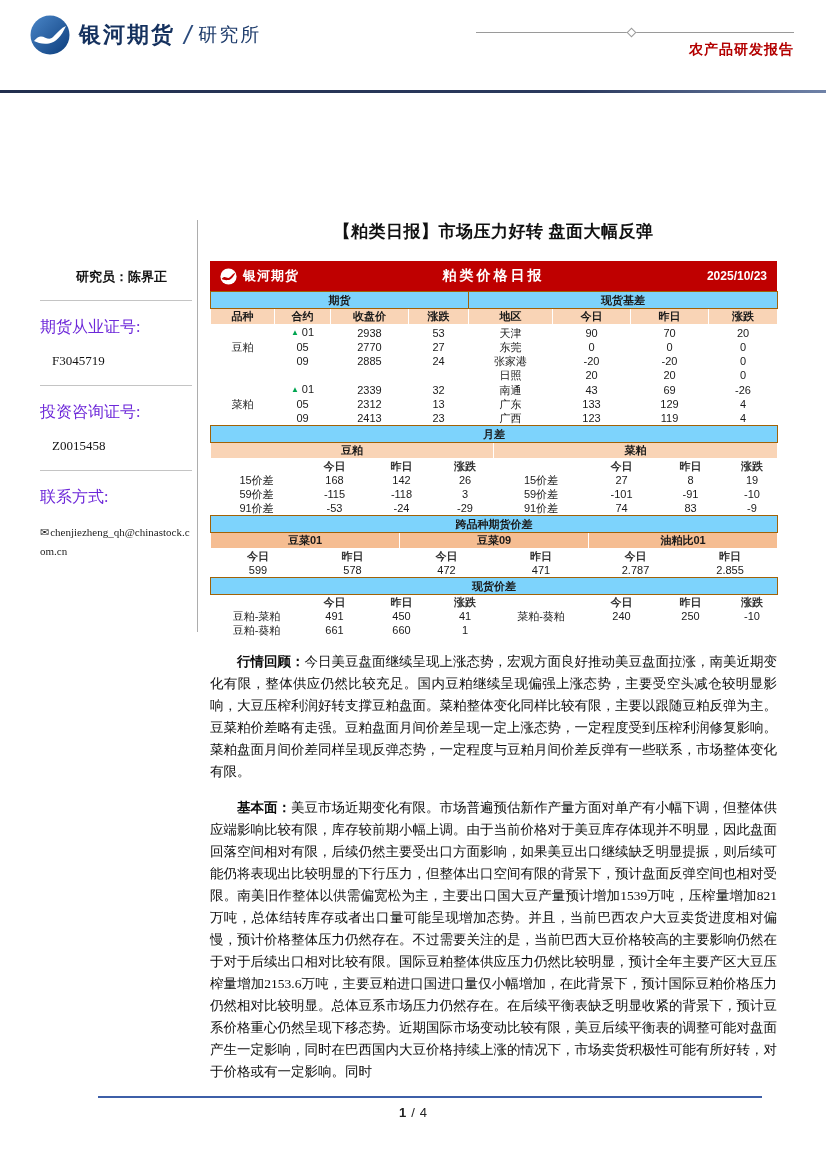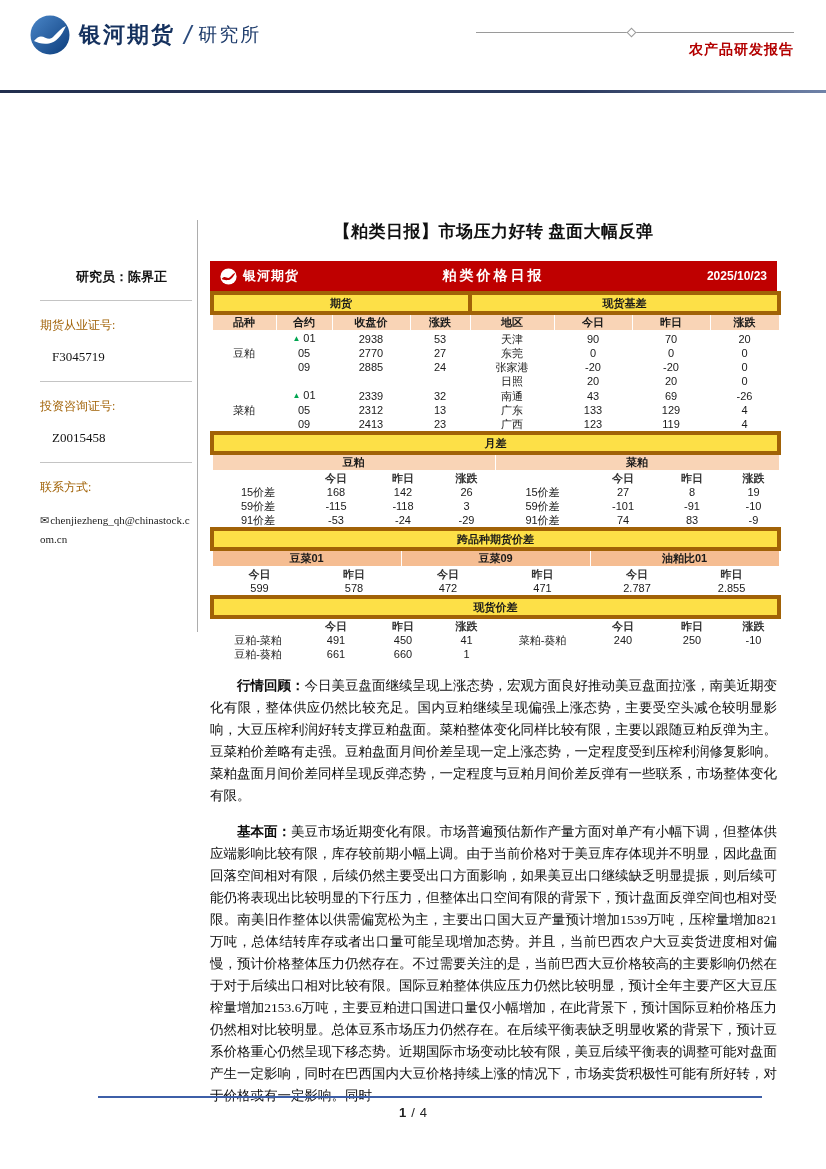--- a/index.html
+++ b/index.html
@@ -35,21 +35,21 @@
   .red-underline { position:absolute; left:0; bottom:-2px; width:360px; height:2px; background:#c00000; }
   .chev { position:absolute; top:13px; width:24px; height:20px;
     clip-path:polygon(0 0,55% 0,100% 50%,55% 100%,0 100%,45% 50%);
     background:linear-gradient(135deg,#eceef2,#97a2b6); }
   .chev.c1 { left:212px; } .chev.c2 { left:228px; opacity:.8; }
 
   
   .sidebar { position:absolute; top:268px; left:40px; width:152px; }
   .researcher { font-size:13px; font-weight:bold;margin-left:36px; }
   .sep { border-top:1px solid #c4c4c4; margin:14px 0; }
-  .side-label { color:#a16207; font-size:12px; margin:16px 0 15px; }
+  .side-label { color:#6d28d9; font-size:16px; margin:16px 0 15px; }
   .side-value { font-size:13px; margin:0 0 16px 12px; }
   .side-email { font-size:11px; line-height:1.7; word-break:break-all; color:#222; }
   .env { font-size:11px; margin-right:1px; }
 
   .vdivider { position:absolute; left:197px; top:220px; width:1px; height:412px; background:#adadad; }
 
   
   .main { position:absolute; left:210px; top:220px; width:567px; }
   .article-title { text-align:center; font-size:17px; font-weight:bold;
     font-family:"Liberation Sans","DejaVu Sans",sans-serif; margin-bottom:18px; letter-spacing:0.5px; }
@@ -60,21 +60,21 @@
     position:relative; padding:0 10px; }
   .pt-brand { display:flex; align-items:center; font-size:13px; font-weight:bold; letter-spacing:1px; }
   .logo-small { width:17px; height:17px; margin-right:6px; display:block; }
   .pt-title { position:absolute; left:50%; transform:translateX(-50%); font-size:14px;
     font-weight:bold; letter-spacing:3px; }
   .pt-date { margin-left:auto; font-size:12px; font-weight:bold;text-align:center; }
 
   table.tbl { width:100%; border-collapse:collapse; table-layout:fixed;
     font-size:11px; text-align:center; color:#1a1a1a; }
   table.tbl td { padding:0 2px; height:14px; line-height:14px; overflow:hidden; white-space:nowrap; }
-  tr.sec td { background:#fde047; font-weight:bold; height:16px; line-height:16px; border:4px solid #a16207; }
+  tr.sec td { background:#7dd3fc; font-weight:bold; height:16px; line-height:16px; border:1px solid #a16207; }
   tr.hdr td, tr.subhdr td { background:#f9d4b6; font-weight:bold; height:15px; line-height:15px; border:1px solid #fff; }
   tr.groups td { background:#f5bd92; font-weight:bold; height:15px; line-height:15px; border:1px solid #fff; }
   tr.colhdr td { height:14px; line-height:14px; font-weight:bold; color:#333; }
   .up { color:#00a550; font-size:8px; margin-right:3px; vertical-align:1px; }
 
   
   .para { margin-top:14px; text-align:justify; text-indent:2em;
     font-size:13.5px; line-height:22px; color:#0d0d0d; }
   .plabel { font-weight:bold; }
 

